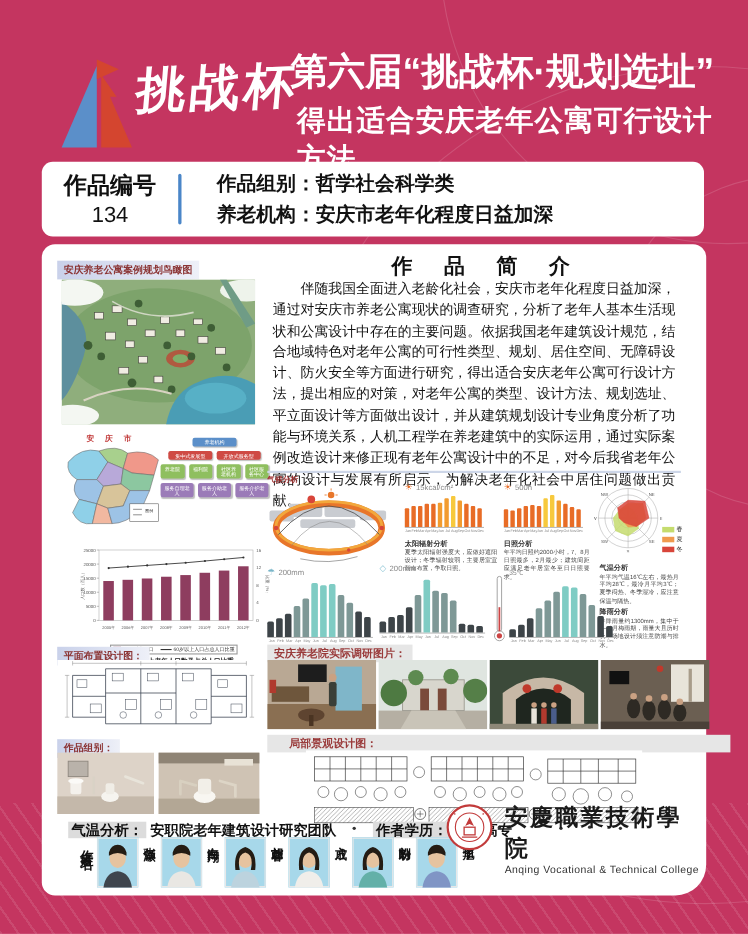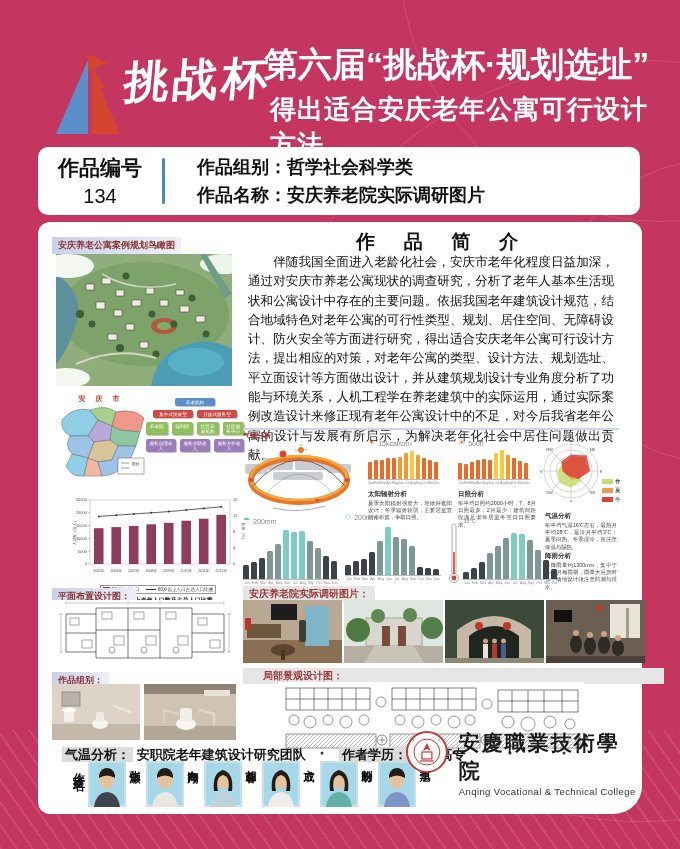--- a/index.html
+++ b/index.html
@@ -109,21 +109,21 @@
   <div class="t2">得出适合安庆老年公寓可行设计方法</div>
 
   <div class="info-bar">
     <div class="entry">
       <div class="lbl">作品编号</div>
       <div class="num">134</div>
     </div>
     <div class="divider"></div>
     <div class="meta">
       <div class="row"><span>作品组别：</span><span>哲学社会科学类</span></div>
-      <div class="row"><span>作品名称：</span><span>安庆养老院实际调研图片</span></div>
+      <div class="row"><span>养老机构：</span><span>安庆市老年化程度日益加深</span></div>
     </div>
   </div>
 
   <div class="panel">
 
     <div class="slab" style="left:14px;top:15px;">安庆养老公寓案例规划鸟瞰图</div>
     <svg class="aerial" viewBox="0 0 176 132">
       <rect width="176" height="132" fill="#8fae7c"></rect>
       <ellipse cx="88" cy="60" rx="85" ry="52" fill="#7da36b"></ellipse>
       <path d="M0,20 Q30,40 20,70 Q10,100 0,110 Z" fill="#5d8f9d"></path>

